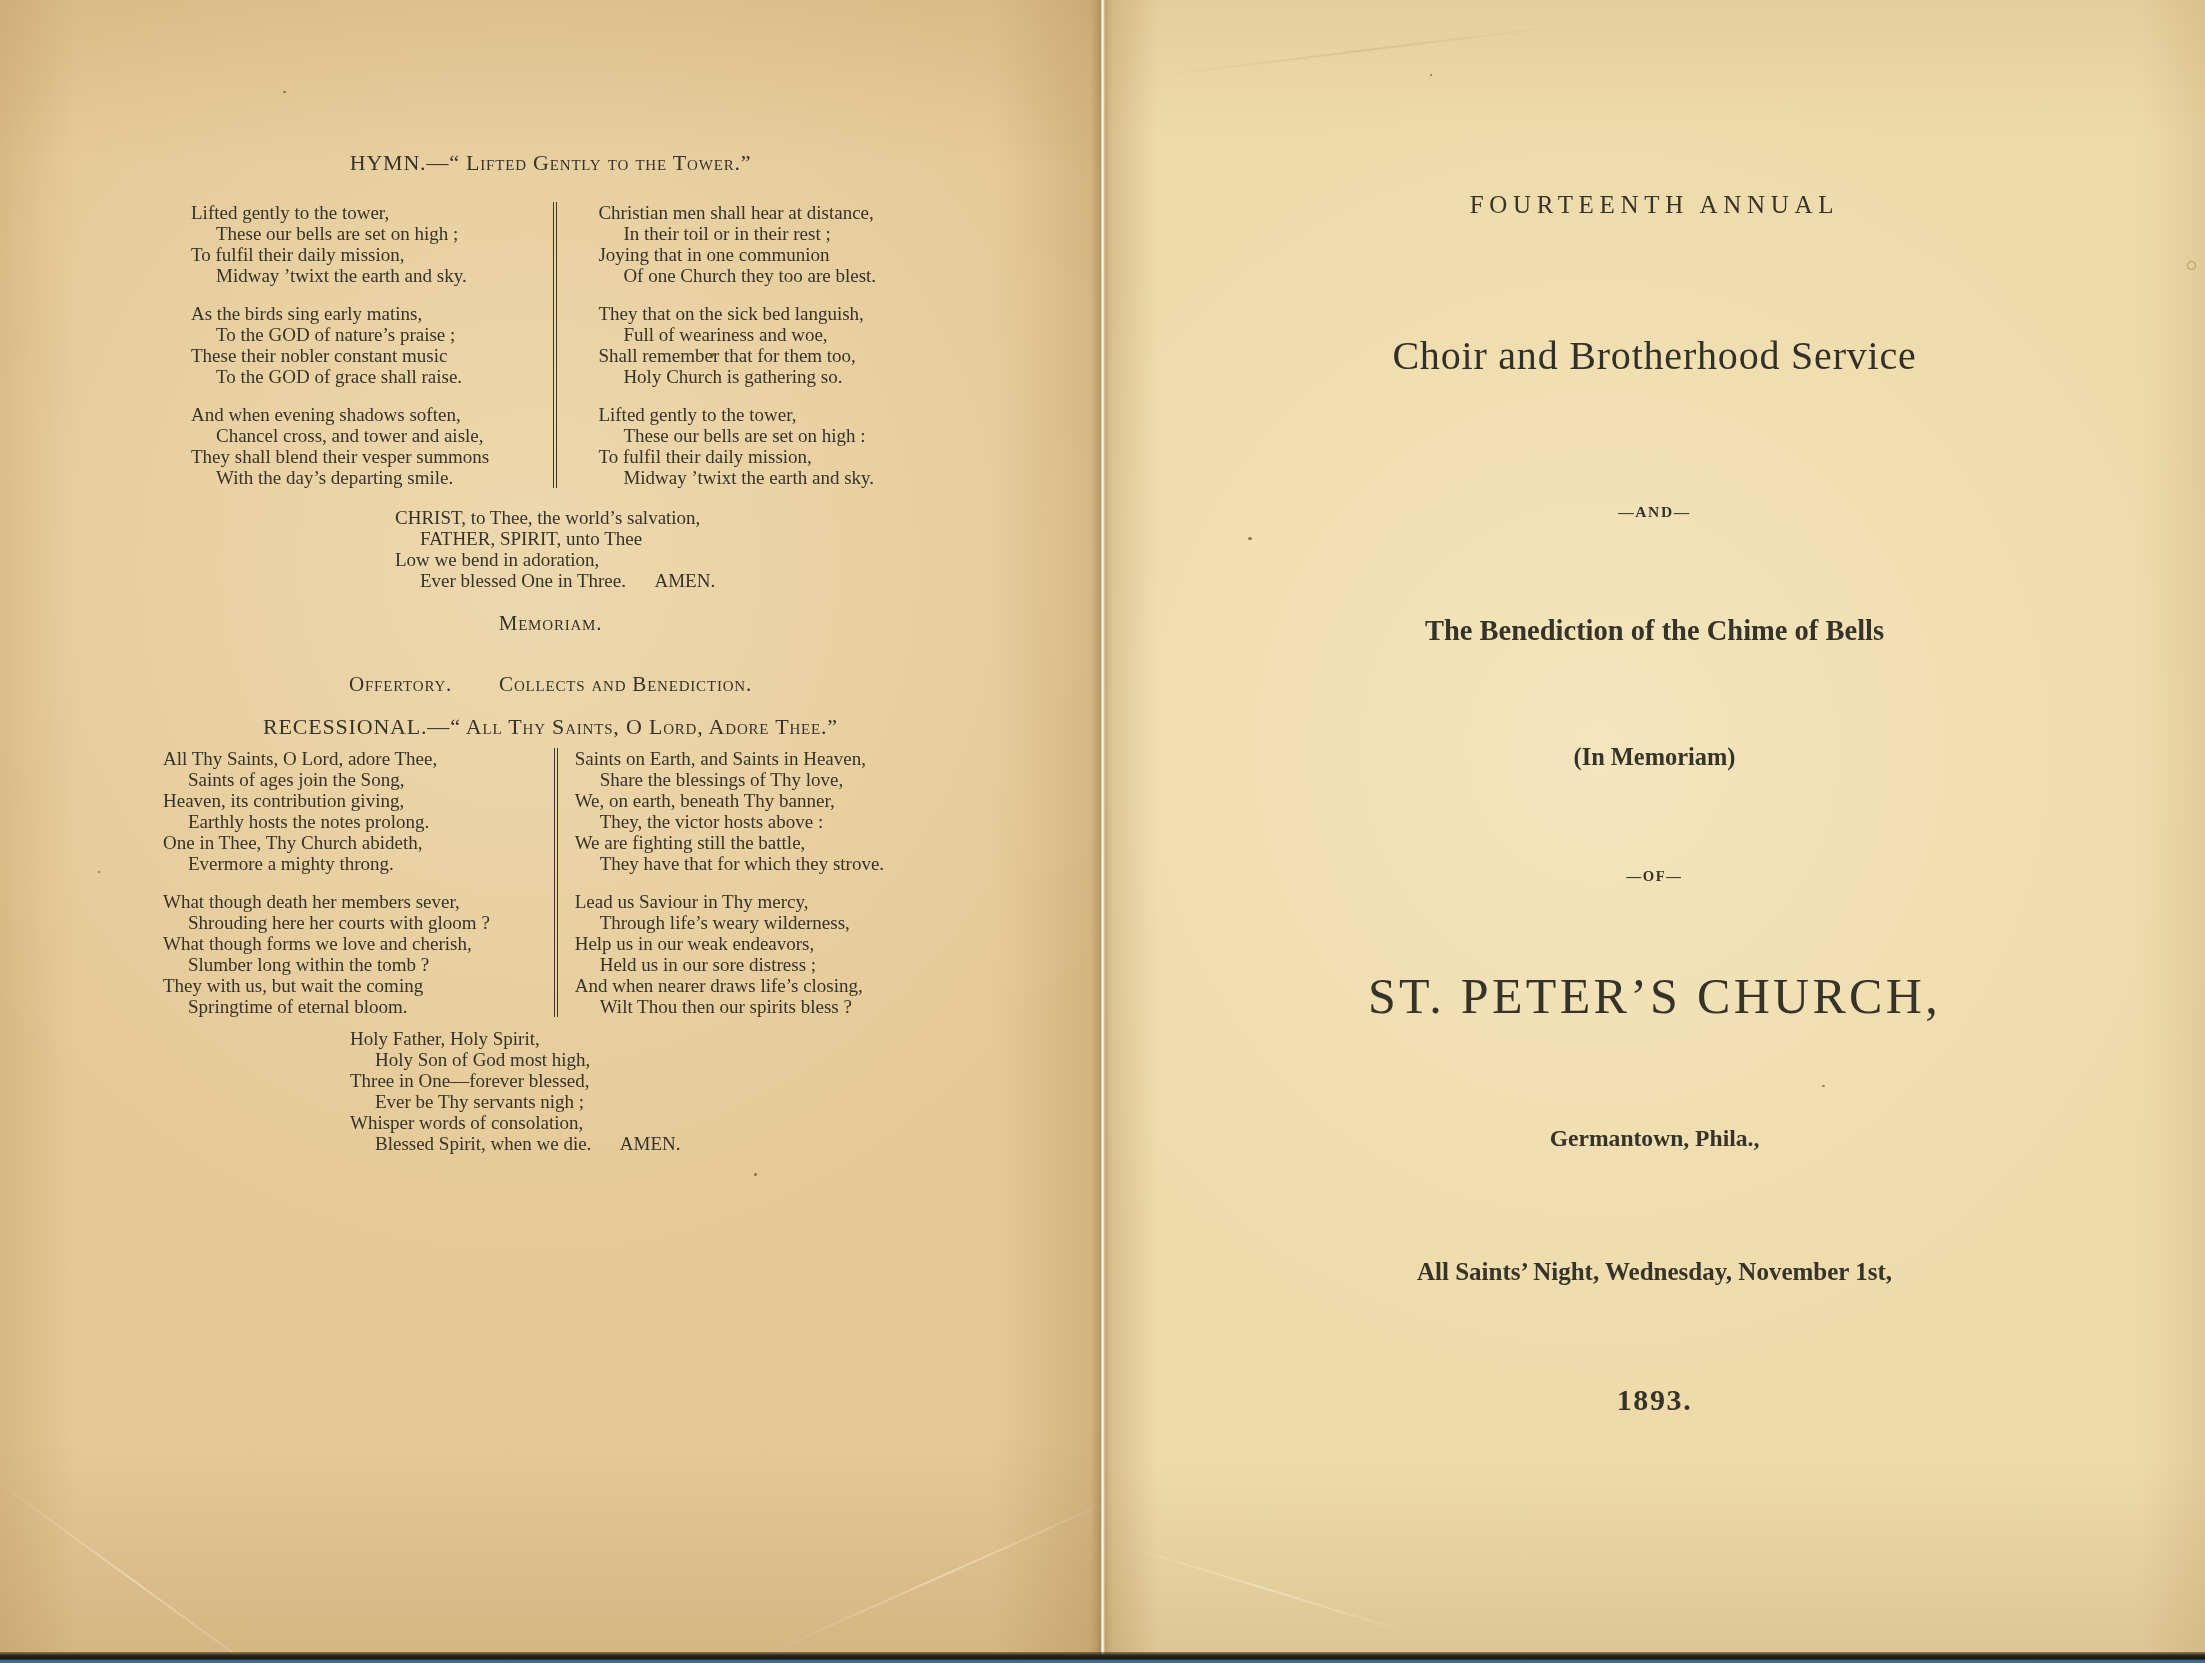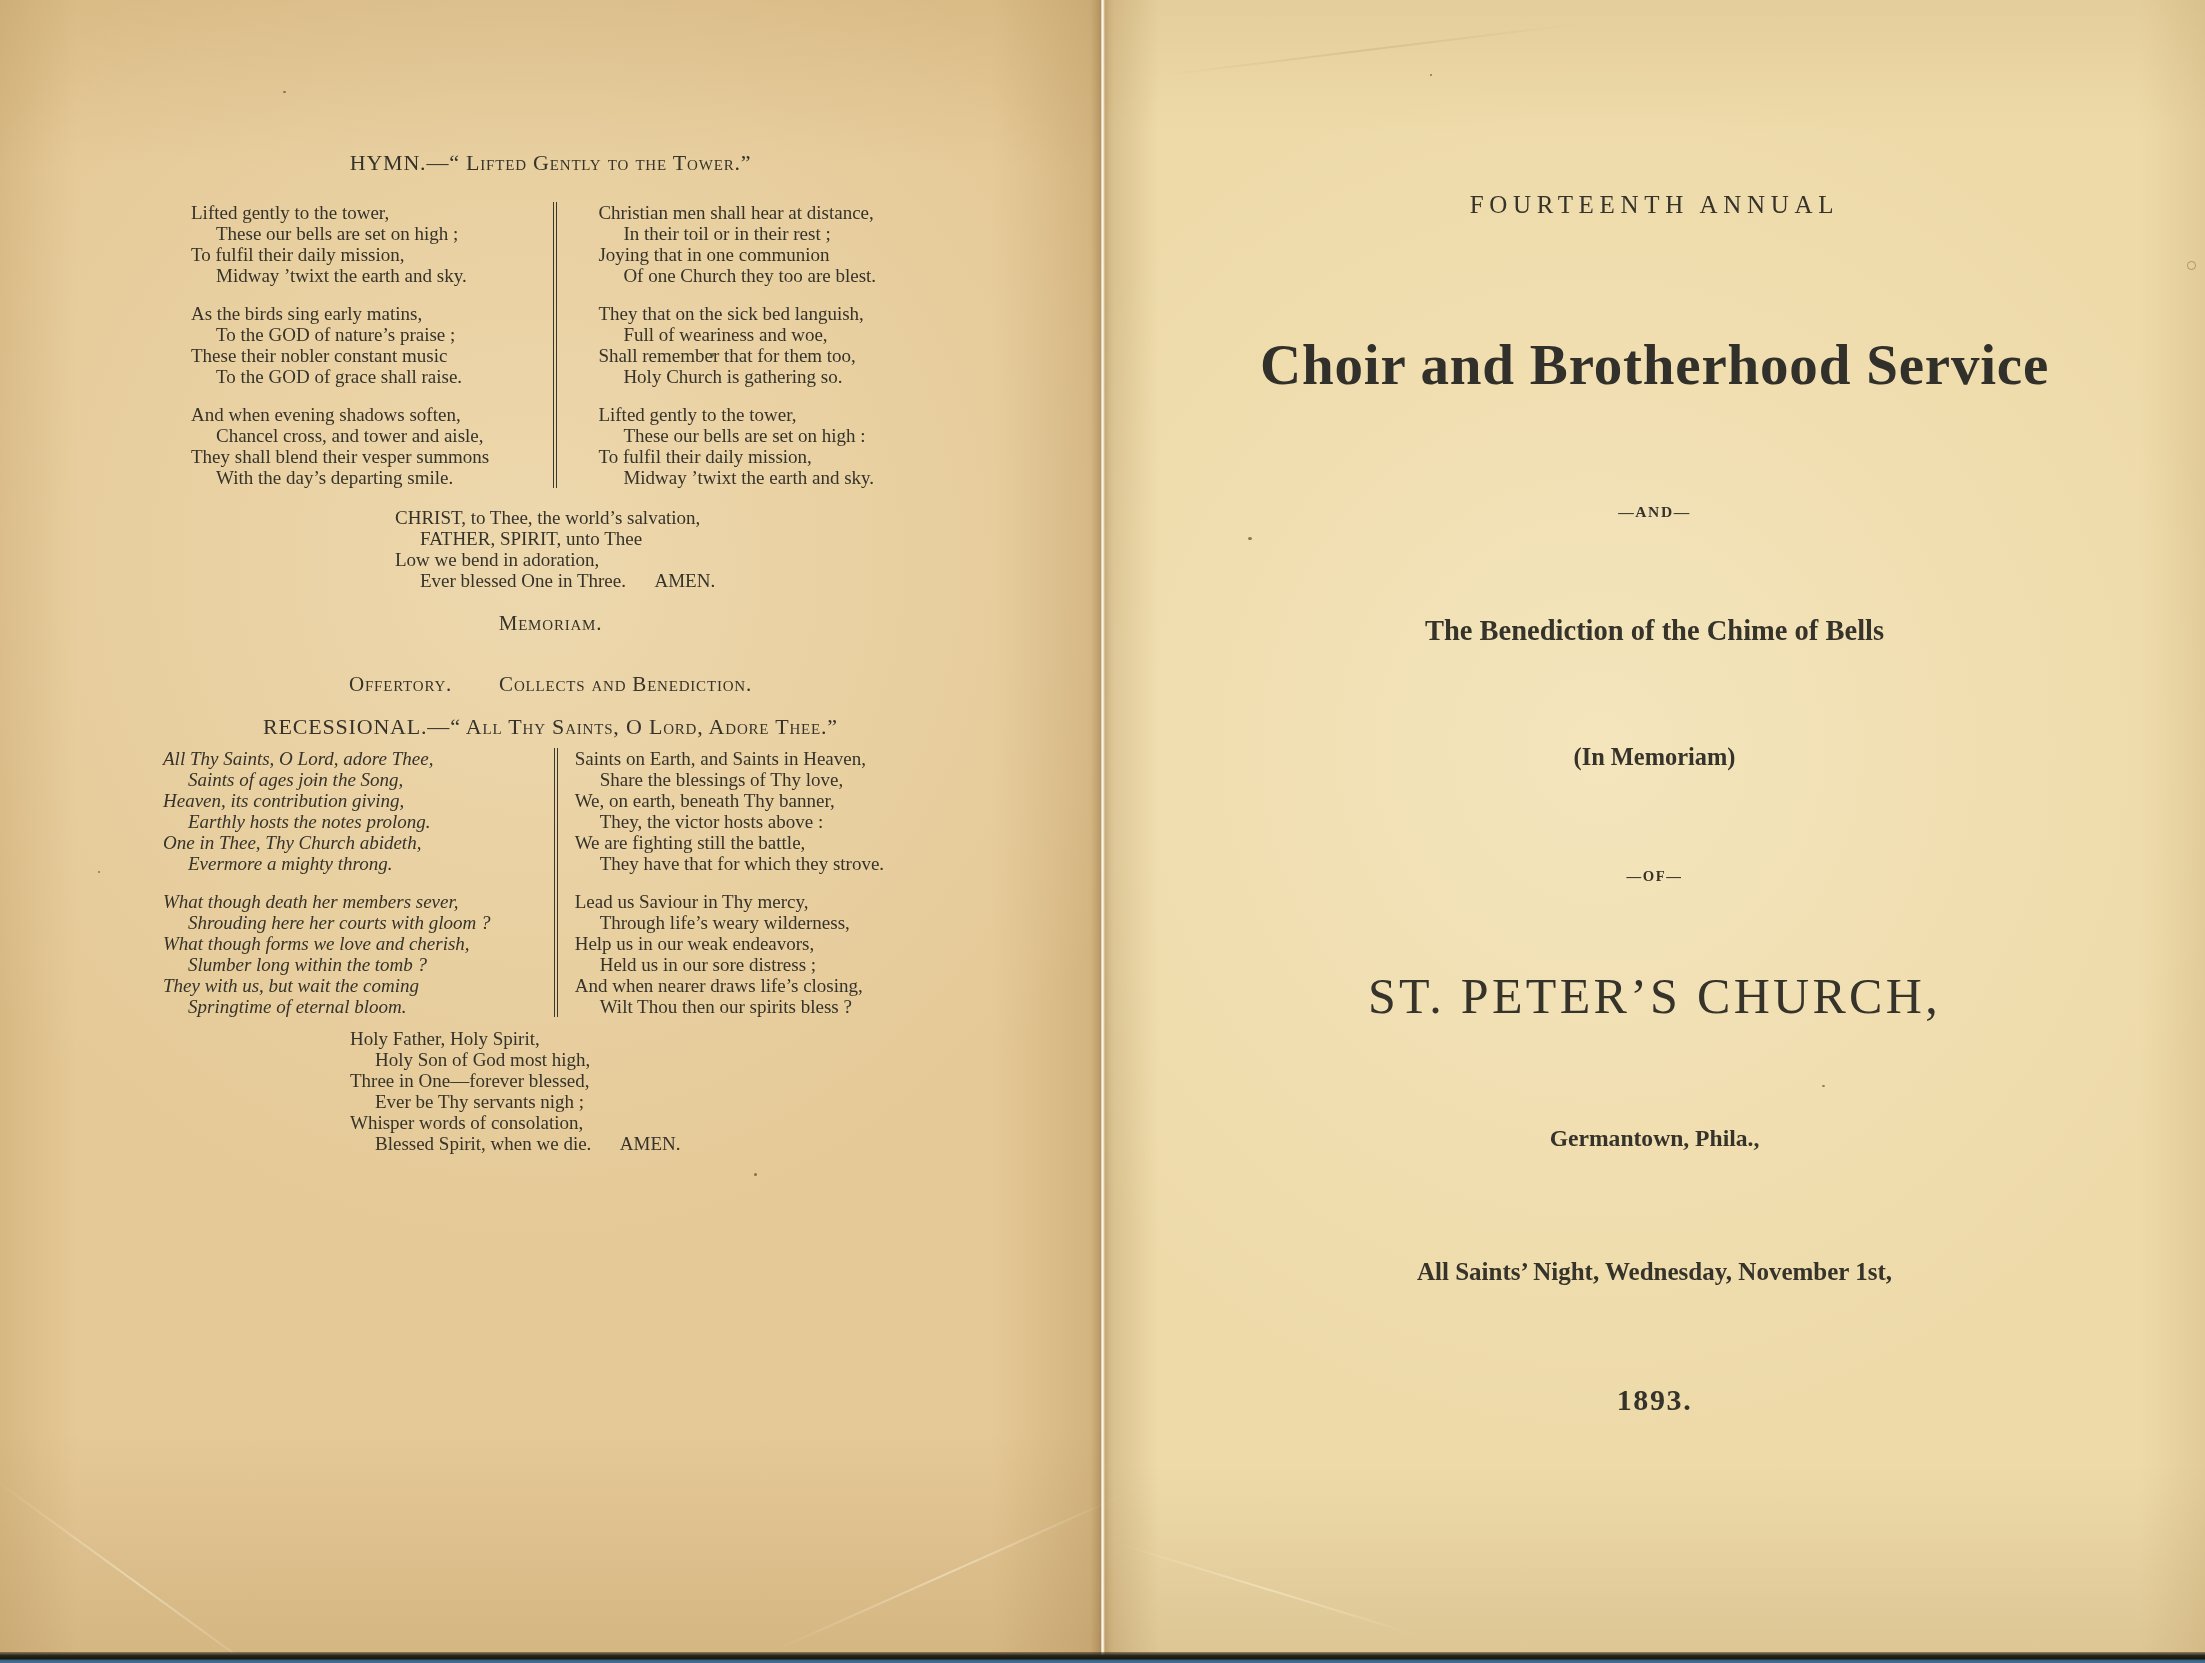--- a/index.html
+++ b/index.html
@@ -48,21 +48,21 @@
   .line { white-space: pre; font-size: 19px; line-height: 21px; }
   .line.indent { padding-left: 25px; }
   .stanza { margin-bottom: 17px; }
   .stanza:last-child { margin-bottom: 0; }
 
   .cols { position: absolute; display: flex; align-items: stretch; z-index: 3; }
   .hymn-cols { top: 202px; left: 191px; width: 737px; }
   .hymn-cols .col-a { width: 362px; flex: none; }
   .hymn-cols .col-b { flex: 1; padding-left: 41px; }
   .recessional-cols { top: 748px; left: 163px; width: 774px; }
-  .recessional-cols .col-a { width: 391px; flex: none; font-style: italic; }
+  .recessional-cols .col-a { width: 391px; flex: none; }
   .recessional-cols .col-b { flex: 1; padding-left: 16.3px; }
   .vrule {
     flex: none; width: 2.4px;
     border-left: 1.6px solid #3b392d; border-right: 1.6px solid #3b392d;
   }
 
   .center-stanza { position: absolute; z-index: 3; }
   .christ-stanza { top: 507px; left: 395px; }
   .closing-stanza { top: 1028px; left: 350px; }
 
@@ -78,21 +78,21 @@
     position: absolute; left: 0; width: 1101px; text-align: center; z-index: 3;
     font-size: 21px; line-height: 23.6px; letter-spacing: 0.8px;
   }
   .order-address { top: 612px; }
   .order-offertory { top: 673px; }
   .gap-left { margin-left: 47px; }
 
   
   .rp-line { position: absolute; left: 0; width: 100%; text-align: center; z-index: 3; margin-top: 8px; }
   .rp-annual   { top: 183px;  font-size: 25px; letter-spacing: 5.7px; }
-  .rp-title    { top: 324px;  font-size: 57px; font-weight: bold; letter-spacing: 0.8px; color: #31302a; }
+  .rp-title    { top: 324px;  font-size: 40px; font-weight: normal; letter-spacing: 0.8px; color: #31302a; }
   .rp-and      { top: 495px;  font-size: 15.5px; font-weight: bold; letter-spacing: 1.6px; }
   .rp-subtitle { top: 607px;  font-size: 28.5px; font-weight: bold; }
   .rp-memoriam { top: 735px;  font-size: 24.4px; font-weight: bold; }
   .rp-of       { top: 860px; font-size: 14.7px; font-weight: bold; letter-spacing: 1.6px; }
   .rp-church   { top: 959px; font-size: 50px; letter-spacing: 3.3px; }
   .rp-location { top: 1117px; font-size: 23.6px; font-weight: bold; }
   .rp-date     { top: 1250px; font-size: 25px; font-weight: bold; }
   .rp-year     { top: 1375px; font-size: 30px; font-weight: bold; letter-spacing: 1.6px; }
 
   

